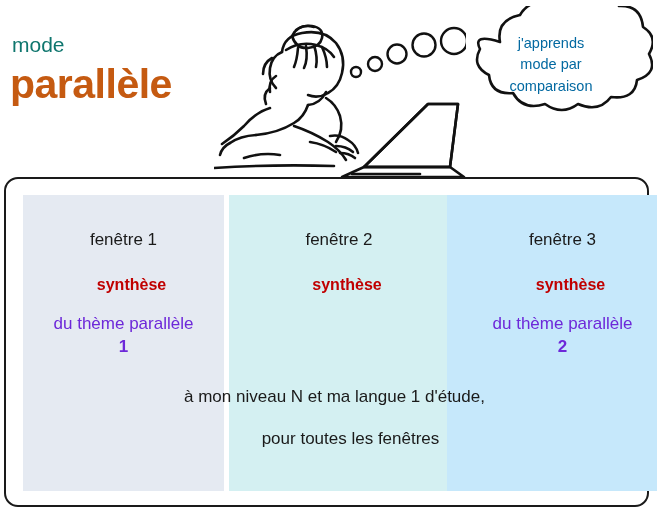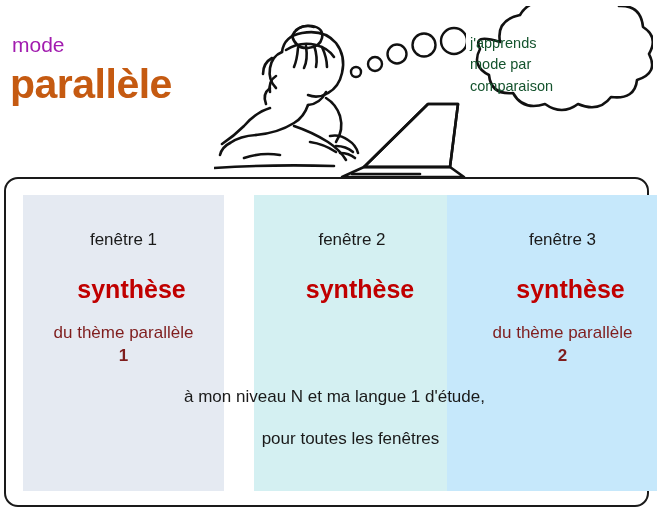--- a/index.html
+++ b/index.html
@@ -20,21 +20,21 @@
     position: absolute;
     left: 0; top: 0;
     width: 657px;
     height: 177px;
   }
   #mode-label {
     position: absolute;
     left: 12px;
     top: 34px;
     font-size: 21px;
-    color: #a21caf;
+    color: #0f766e;
     line-height: 1;
     white-space: nowrap;
   }
   #mode-title {
     position: absolute;
     left: 10px;
     top: 64px;
     font-size: 41px;
     font-weight: bold;
     color: #c55a11;
@@ -56,22 +56,23 @@
     left: 448px;
     top: 6px;
     width: 205px;
     height: 132px;
   }
   #thought-cloud-text {
     position: absolute;
     left: 470px;
     top: 33px;
     width: 162px;
+    text-align: center;
     font-size: 14.5px;
-    color: #14532d;
+    color: #0369a1;
     line-height: 1.47;
   }
 
   
   #main-box {
     position: absolute;
     left: 4px;
     top: 177px;
     width: 645px;
     height: 330px;
@@ -80,48 +81,48 @@
     border-radius: 14px;
     background: #ffffff;
   }
 
   .panel {
     position: absolute;
     top: 16px;
     height: 296px;
   }
   #panel-1 { left: 17px;  width: 201px; background: #e5eaf2; }
-  #panel-2 { left: 248px; width: 196px; background: #d4f0f2; }
+  #panel-2 { left: 223px; width: 196px; background: #d4f0f2; padding-left: 24px; }
   #panel-3 { left: 441px; width: 203px; background: #c6e8fb; padding-left: 28px; }
 
   .panel-inner {
     position: absolute;
     left: 0;
     top: 0;
     width: 100%;
     text-align: center;
   }
 
   .window-label {
     font-size: 17px;
     color: #1a1a1a;
     line-height: 1;
     padding-top: 36px;
   }
   .synthese {
-    font-size: 25px;
+    font-size: 16px;
     font-weight: bold;
     color: #c00000;
     line-height: 1;
     padding-top: 29px;
     margin-left: 16px;
   }
   .theme {
     font-size: 17px;
-    color: #7f1d1d;
+    color: #6d28d9;
     line-height: 1.35;
     padding-top: 20px;
   }
   .theme b { font-weight: bold; }
 
   
   #footer-text {
     position: absolute;
     left: 12px;
     top: 388px;

